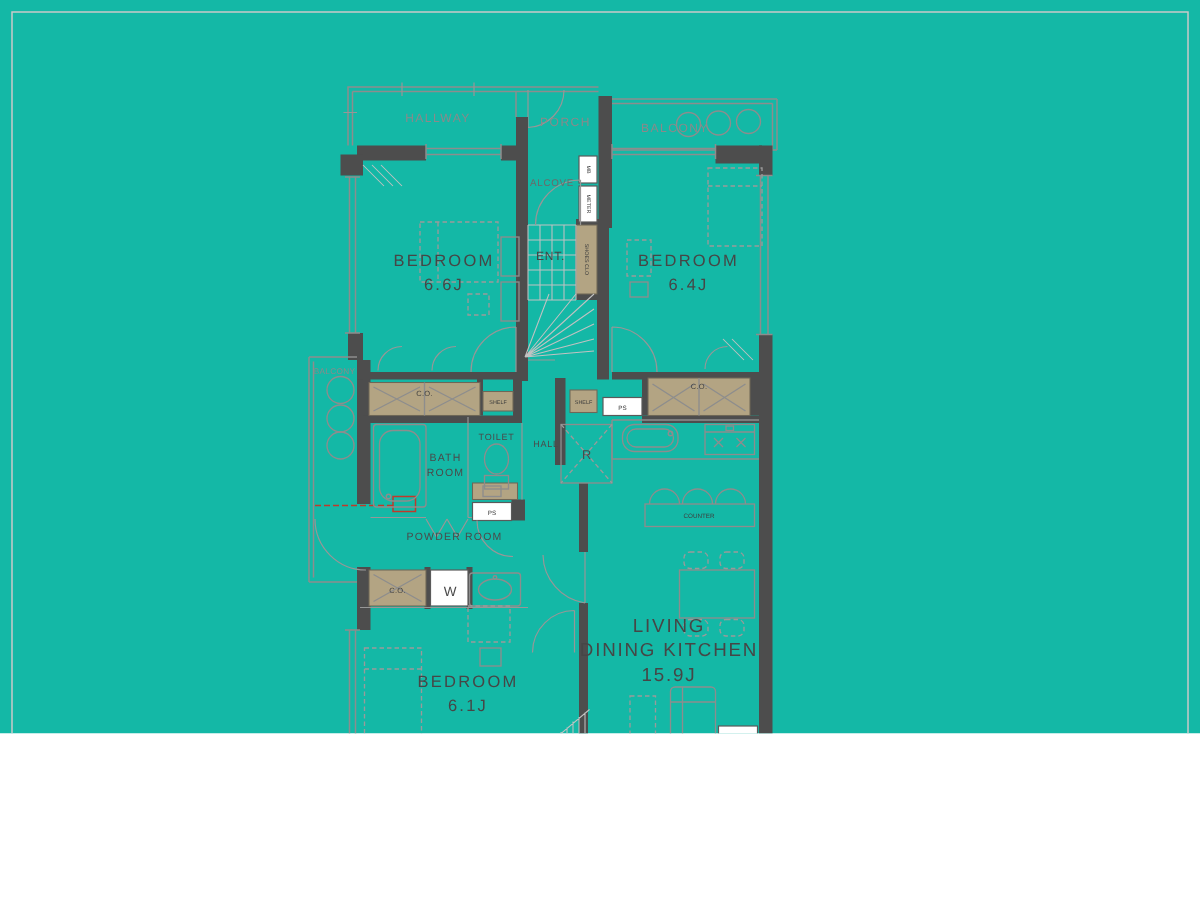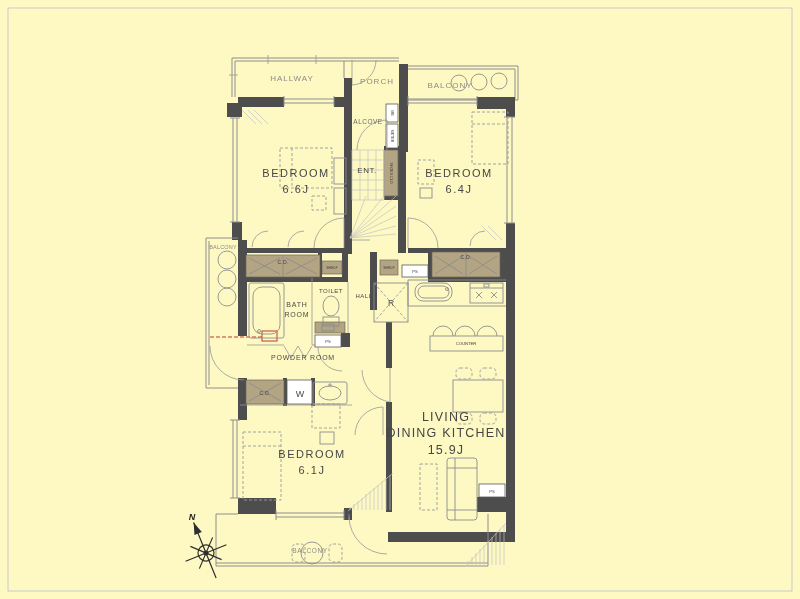--- a/index.html
+++ b/index.html
@@ -1,16 +1,16 @@
 <!DOCTYPE html>
 <html><head>
 <meta charset="utf-8">
 <style>
   html,body{margin:0;padding:0;background:#fff;}
-  #stage{position:relative;width:800px;height:599px;background:#fef9c3;overflow:hidden;}
+  #stage{position:relative;width:800px;height:489px;background:#14b8a6;overflow:hidden;}
   svg{display:block;}
   svg text{font-family:"Liberation Sans",sans-serif;fill:#4a4a4a;text-anchor:middle;}
   .pg{fill:none;stroke:#c9c9c9;stroke-width:1;}
   .w{fill:#4d4d4d;stroke:none;}
   .ln{fill:none;stroke:#8d8d8d;stroke-width:1;}
   .ln8{fill:none;stroke:#979797;stroke-width:.8;}
   .lt{fill:none;stroke:#c2c2c2;stroke-width:.7;}
   .fx{fill:none;stroke:#8d8d8d;stroke-width:.9;}
   .fxd{fill:none;stroke:#9a9a9a;stroke-width:.9;stroke-dasharray:3 2;}
   .tan{fill:#b3a483;stroke:#6e6757;stroke-width:.7;}

